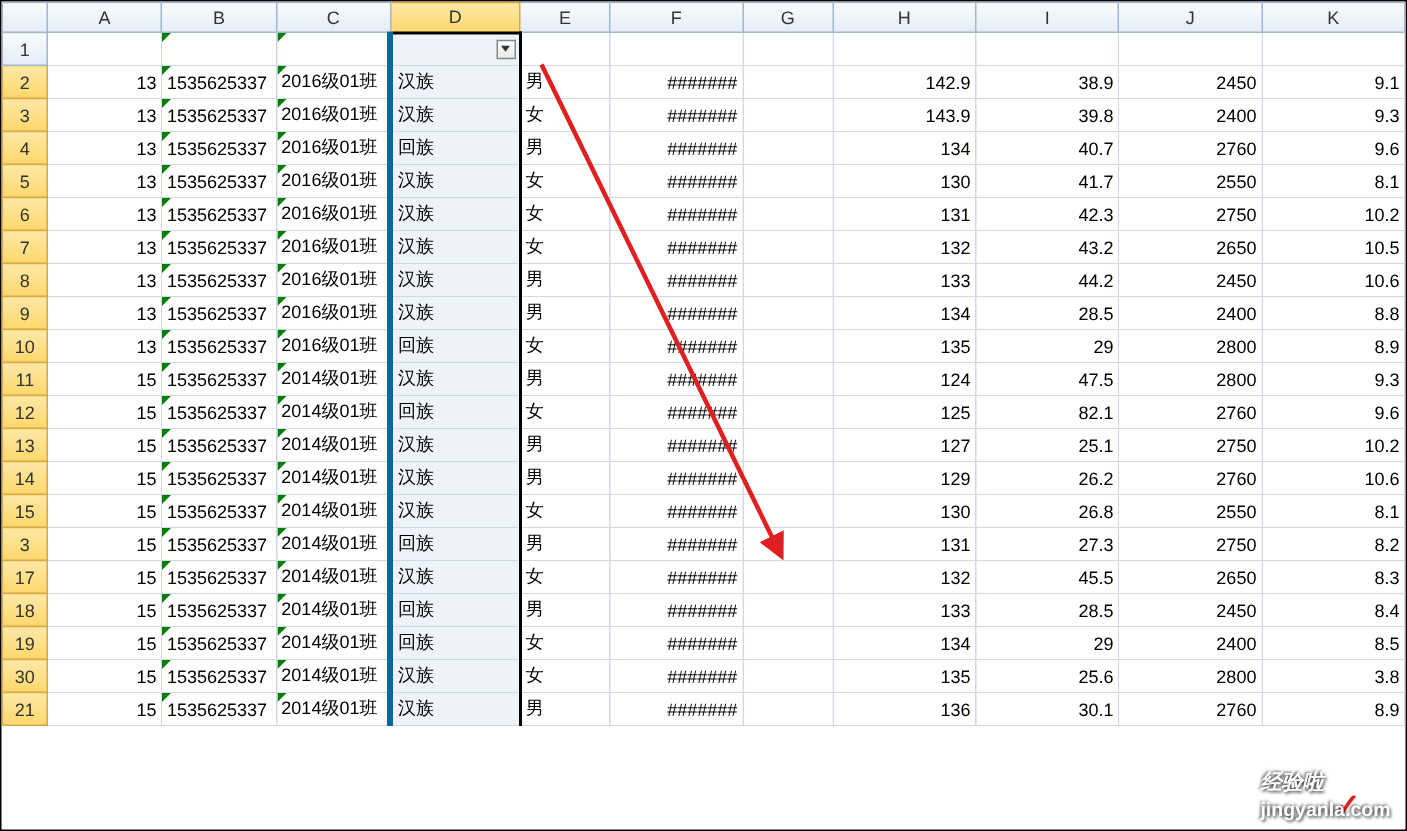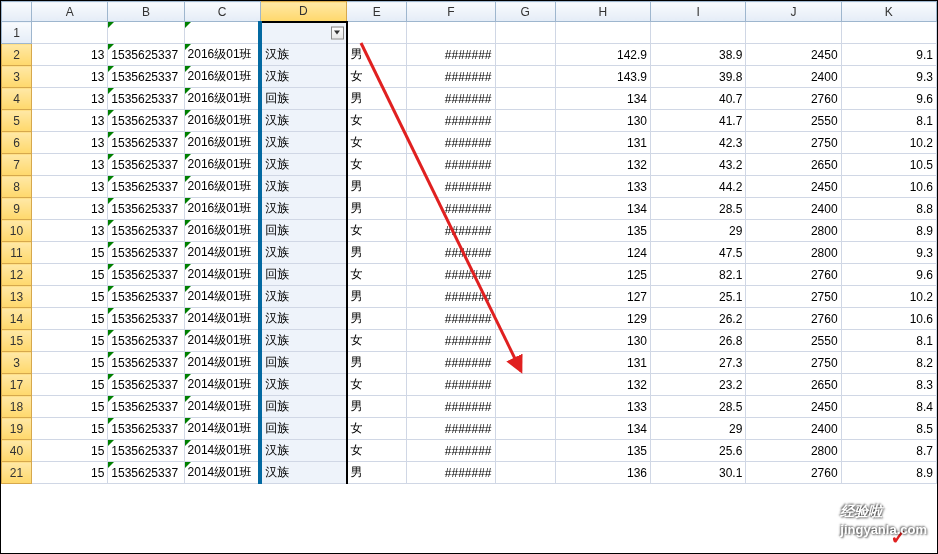--- a/index.html
+++ b/index.html
@@ -100,21 +100,21 @@
   .arrow-overlay {
     position: absolute;
     top: 0;
     left: 0;
     width: 938px;
     height: 554px;
     pointer-events: none;
   }
   .watermark {
     position: absolute;
-    bottom: 16px;
+    bottom: 6px;
     right: 10px;
     font-size: 14px;
     color: #fff;
     font-weight: bold;
     font-style: italic;
     text-shadow: 1px 1px 2px rgba(0,0,0,0.6), -1px -1px 2px rgba(0,0,0,0.6);
     pointer-events: none;
   }
   .red-check {
     position: absolute;
@@ -390,21 +390,21 @@
       <tr>
         <th class="row-header selected">17</th>
         <td class="cell">15</td>
         <td class="cell text-left green-triangle">1535625337</td>
         <td class="cell text-left green-triangle">2014级01班</td>
         <td class="cell selected-col text-left">汉族</td>
         <td class="cell text-left">女</td>
         <td class="cell">#######</td>
         <td class="cell"></td>
         <td class="cell">132</td>
-        <td class="cell">23.2</td>
+        <td class="cell">45.5</td>
         <td class="cell">2650</td>
         <td class="cell">8.3</td>
       </tr>
       <tr>
         <th class="row-header selected">18</th>
         <td class="cell">15</td>
         <td class="cell text-left green-triangle">1535625337</td>
         <td class="cell text-left green-triangle">2014级01班</td>
         <td class="cell selected-col text-left">回族</td>
         <td class="cell text-left">男</td>
@@ -423,32 +423,32 @@
         <td class="cell selected-col text-left">回族</td>
         <td class="cell text-left">女</td>
         <td class="cell">#######</td>
         <td class="cell"></td>
         <td class="cell">134</td>
         <td class="cell">29</td>
         <td class="cell">2400</td>
         <td class="cell">8.5</td>
       </tr>
       <tr>
-        <th class="row-header selected">40</th>
+        <th class="row-header selected">30</th>
         <td class="cell">15</td>
         <td class="cell text-left green-triangle">1535625337</td>
         <td class="cell text-left green-triangle">2014级01班</td>
         <td class="cell selected-col text-left">汉族</td>
         <td class="cell text-left">女</td>
         <td class="cell">#######</td>
         <td class="cell"></td>
         <td class="cell">135</td>
         <td class="cell">25.6</td>
         <td class="cell">2800</td>
-        <td class="cell">8.7</td>
+        <td class="cell">3.8</td>
       </tr>
       <tr>
         <th class="row-header selected">21</th>
         <td class="cell">15</td>
         <td class="cell text-left green-triangle">1535625337</td>
         <td class="cell text-left green-triangle">2014级01班</td>
         <td class="cell selected-col text-left">汉族</td>
         <td class="cell text-left">男</td>
         <td class="cell">#######</td>
         <td class="cell"></td>

